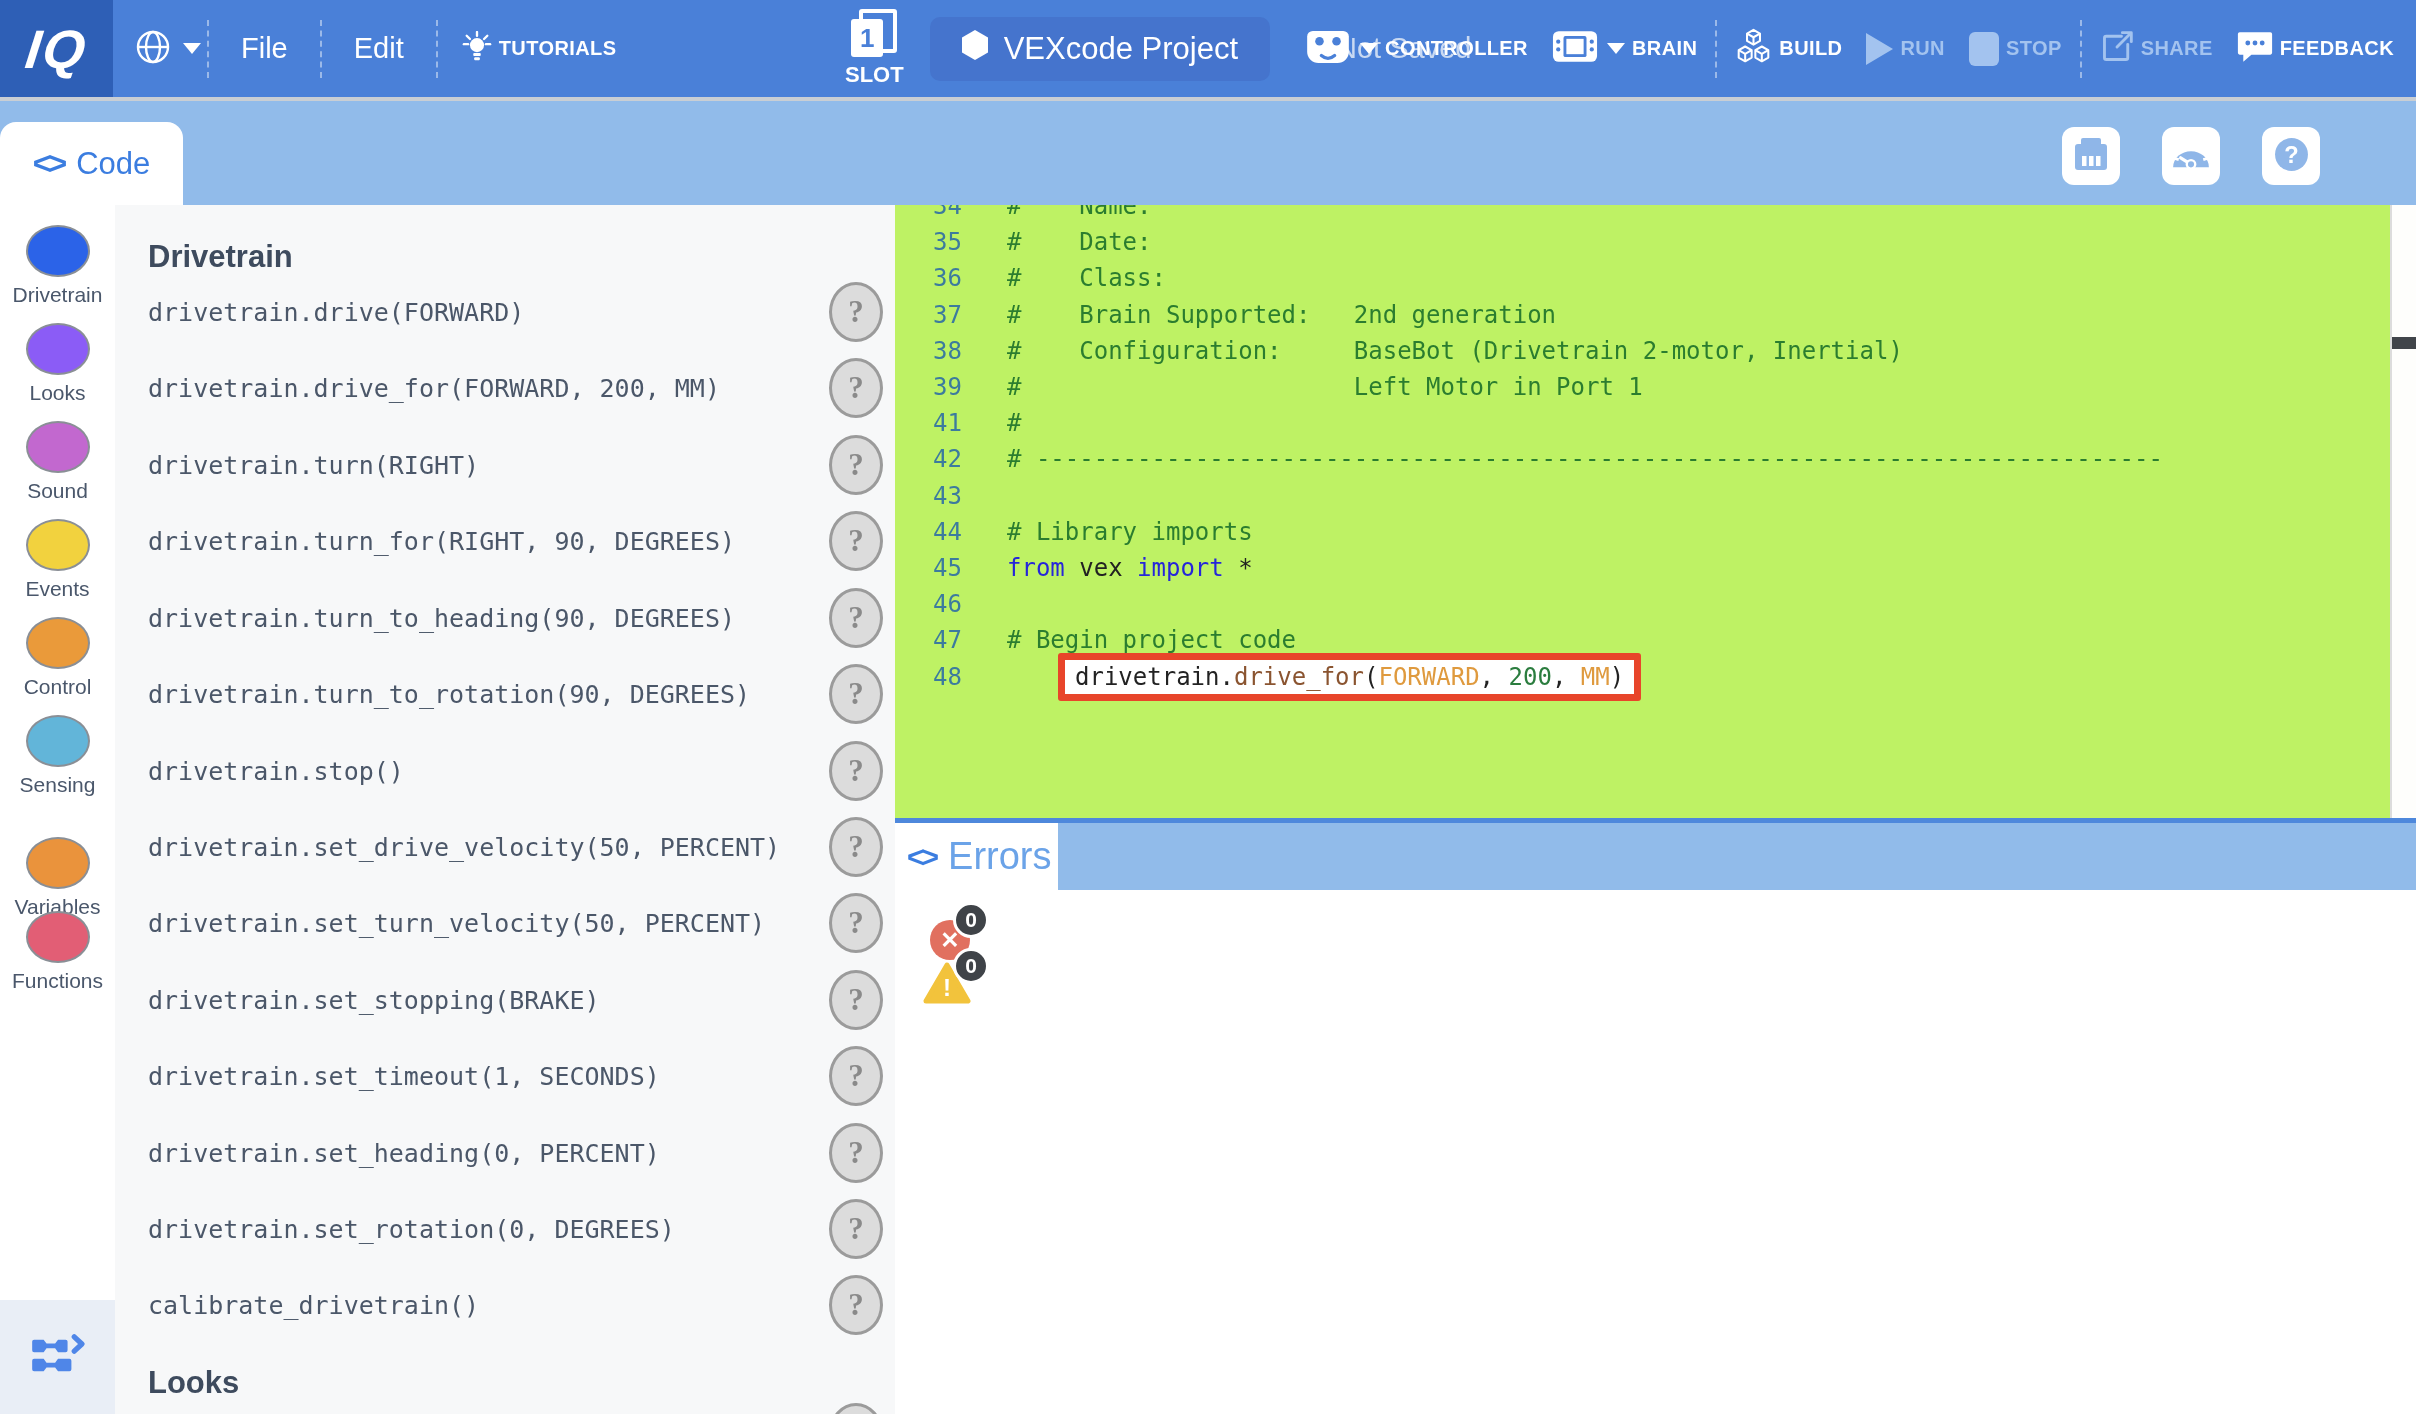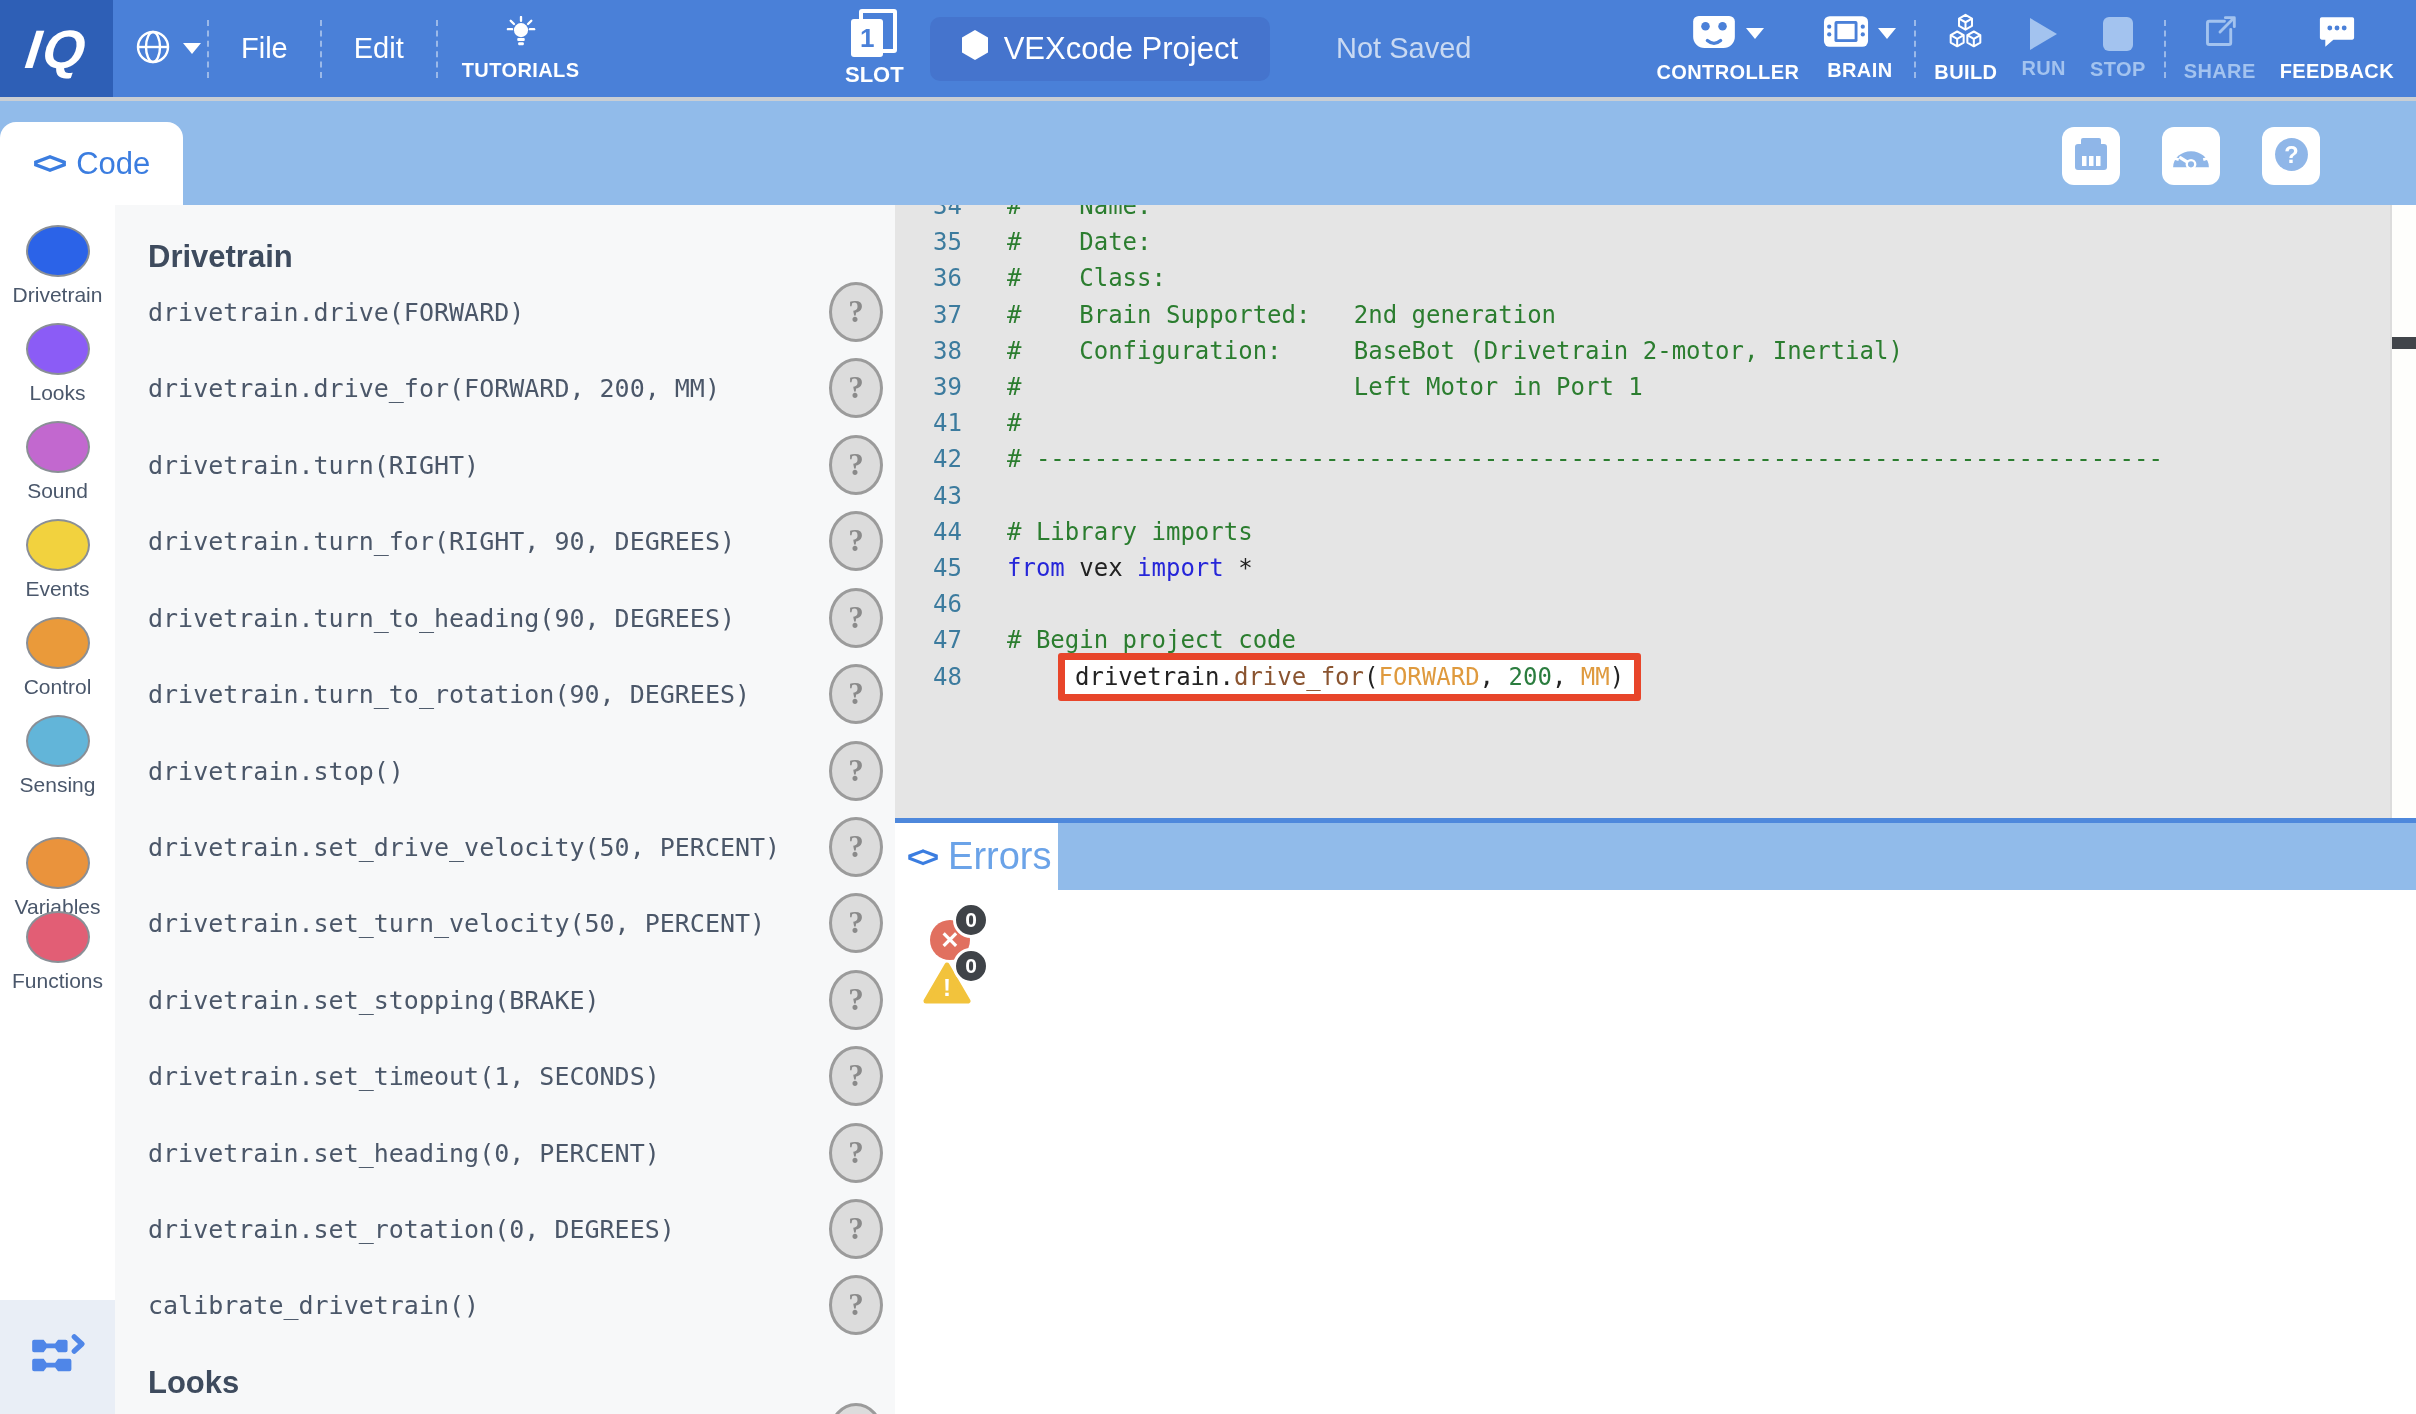--- a/index.html
+++ b/index.html
@@ -7,21 +7,21 @@
        font-family:"Liberation Sans",sans-serif;-webkit-font-smoothing:antialiased;}
 
   
   .topbar{position:absolute;top:0;left:0;right:0;height:97px;background:#4a80d8;display:flex;align-items:center;z-index:6;}
   .logo-box{width:113px;height:97px;background:#2e5fb6;display:flex;align-items:center;justify-content:center;flex:none;}
   .logo-text{color:#fff;font-weight:bold;font-style:italic;font-size:54px;transform:skewX(-7deg);letter-spacing:2px;}
   .globe-wrap{display:flex;align-items:center;gap:12px;margin-left:22px;}
   .caret{width:0;height:0;border-left:9px solid transparent;border-right:9px solid transparent;border-top:11px solid #fff;}
   .vsep{height:58px;border-left:2px dashed rgba(255,255,255,.45);margin:0 6px;}
   .menu-label{color:#fff;font-size:29px;margin:0 26px;cursor:default;}
-  .tb-col{display:flex;flex-direction:column;align-items:center;justify-content:center;gap:7px;margin:0 12px;color:#fff;}
+  .tb-col{display:flex;flex-direction:row;align-items:center;justify-content:center;gap:7px;margin:0 12px;color:#fff;}
   .tb-col .lbl{font-size:20px;font-weight:bold;letter-spacing:.4px;}
   .tb-col.disabled{color:#a3c3ef;}
   .icon-row{display:flex;align-items:center;gap:9px;}
   .center-group{position:absolute;left:845px;top:0;height:97px;display:flex;align-items:center;}
   .slot-col{display:flex;flex-direction:column;align-items:center;gap:5px;color:#fff;}
   .slot-icon{position:relative;width:46px;height:48px;}
   .slot-back{position:absolute;right:0;top:0;width:30px;height:36px;border:4px solid #fff;border-radius:3px;}
   .slot-front{position:absolute;left:0;bottom:0;width:32px;height:38px;background:#fff;border-radius:3px;
               display:flex;align-items:center;justify-content:center;color:#4a80d8;font-weight:bold;font-size:26px;}
   .slot-lbl{font-size:22px;font-weight:bold;}
@@ -55,21 +55,21 @@
   
   .palette{position:absolute;left:115px;top:205px;width:780px;bottom:0;background:#f7f8f9;overflow:hidden;z-index:3;}
   .pal-title{position:absolute;left:33px;font-size:31px;font-weight:bold;color:#3e4b5e;}
   .cmd-row{position:absolute;left:0;right:0;height:64px;display:flex;align-items:center;}
   .cmd-label{margin-left:33px;font-family:"DejaVu Sans Mono","Liberation Mono",monospace;font-size:25px;color:#4b5769;white-space:pre;}
   .help-btn{position:absolute;right:12px;top:2px;width:54px;height:60px;border-radius:50%;background:#dcdcdc;
             border:3px solid #9b9b9b;color:#8a8a8a;font-weight:bold;font-size:31px;box-sizing:border-box;
             display:flex;align-items:center;justify-content:center;font-family:"Liberation Serif",serif;}
 
   
-  .editor{position:absolute;left:895px;top:205px;width:1495px;height:772px;background:#e5e5e5;overflow:hidden;z-index:2;}
+  .editor{position:absolute;left:895px;top:205px;width:1495px;height:772px;background:#bef264;overflow:hidden;z-index:2;}
   .code-scroll{position:absolute;left:0;top:-17px;right:0;}
   .crow{height:36.2px;display:flex;align-items:center;font-family:"DejaVu Sans Mono","Liberation Mono",monospace;
         font-size:24px;white-space:pre;}
   .gut{width:67px;text-align:right;color:#3c7b9e;flex:none;}
   .gut.active{color:#16356d;font-weight:bold;}
   .codetext{margin-left:45px;}
   .tk-c{color:#2b7d2f;} .tk-kw{color:#2626d9;} .tk-p{color:#222222;}
   .tk-fn{color:#8a5430;} .tk-const{color:#df9a3e;} .tk-num{color:#2b7d3f;}
   .hl{display:inline-block;margin-left:96px;border:7px solid #e8452a;border-radius:3px;padding:3px 10px;background:#fff;}
   .scroll-track{position:absolute;left:2390px;top:205px;width:26px;height:613px;background:#fefefc;

